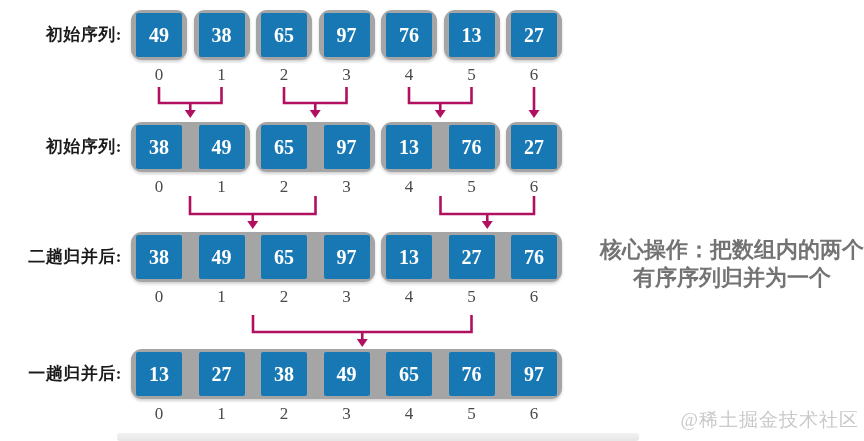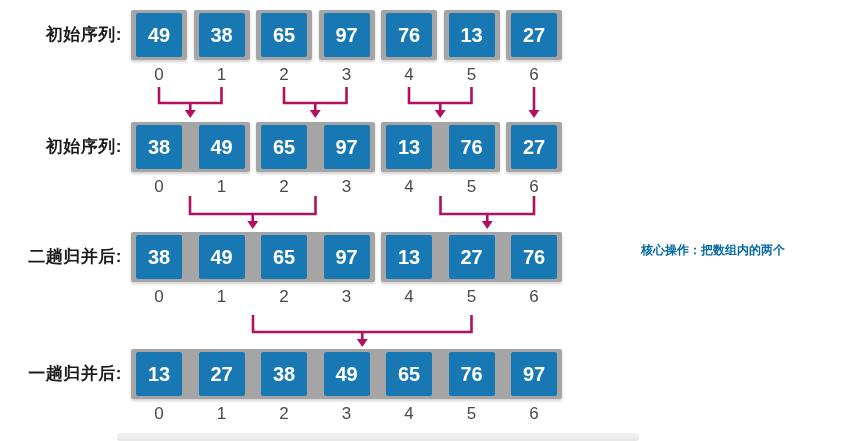--- a/index.html
+++ b/index.html
@@ -1,40 +1,40 @@
 <!DOCTYPE html>
 <html><head>
 <meta charset="utf-8">
 <style>
   html,body { margin:0; padding:0; background:#ffffff; }
   .canvas {
     position:relative; width:864px; height:441px; background:#ffffff;
-    font-family:Liberation Sans, sans-serif; overflow:hidden;
+    font-family:Liberation Serif, serif; overflow:hidden;
   }
   .row-label {
     position:absolute; left:0; width:122px; text-align:right;
     font-size:17px; font-weight:600; color:#1b1b1b; line-height:50px; height:50px;
     letter-spacing:0.5px;
   }
   .group {
-    position:absolute; height:50px; background:#a5a5a5; border-radius:2px;
+    position:absolute; height:50px; background:#a5a5a5; border-radius:11px;
     box-shadow:0 2px 3px rgba(0,0,0,0.18);
   }
   .vbox {
     position:absolute; top:3px; width:46px; height:44px; background:#1878b4;
     color:#ffffff; font-size:20px; font-weight:bold; border-radius:2px;
     display:flex; align-items:center; justify-content:center;
   }
   .idx {
     position:absolute; width:56px; text-align:center; font-size:17px; color:#4a4a4a;
   }
   #connectors { position:absolute; left:0; top:0; pointer-events:none; }
   .note {
-    position:absolute; left:581px; top:236px; width:264px; text-align:center;
-    font-size:12px; font-weight:bold; color:#0369a1; line-height:28px;
+    position:absolute; left:600px; top:236px; width:264px; text-align:center;
+    font-size:22px; font-weight:bold; color:#737373; line-height:28px;
   }
   .watermark {
     position:absolute; right:5px; top:407px; font-size:19px; color:#c9c9c9;
     letter-spacing:1px;
   }
   .bottom-strip {
     position:absolute; left:117px; top:433px; width:522px; height:8px;
     background:linear-gradient(#f2f2f2,#e6e6e6); border-radius:3px;
   }
 </style>
@@ -152,18 +152,20 @@
       <div class="idx" style="left: 193.5px; top: 404px; color: rgb(74, 74, 74);">1</div>
       <div class="idx" style="left: 256px; top: 404px; color: rgb(74, 74, 74);">2</div>
       <div class="idx" style="left: 318.5px; top: 404px; color: rgb(74, 74, 74);">3</div>
       <div class="idx" style="left: 381px; top: 404px; color: rgb(74, 74, 74);">4</div>
       <div class="idx" style="left: 443.5px; top: 404px; color: rgb(74, 74, 74);">5</div>
       <div class="idx" style="left: 506px; top: 404px; color: rgb(74, 74, 74);">6</div>
     </div>
 
   <div class="note">
     <div>核心操作：把数组内的两个</div>
+    <div>有序序列归并为一个</div>
   </div>
 
   <div class="bottom-strip"></div>
 
+  <div class="watermark">@稀土掘金技术社区</div>
 
 </div>
 
 </body></html>

